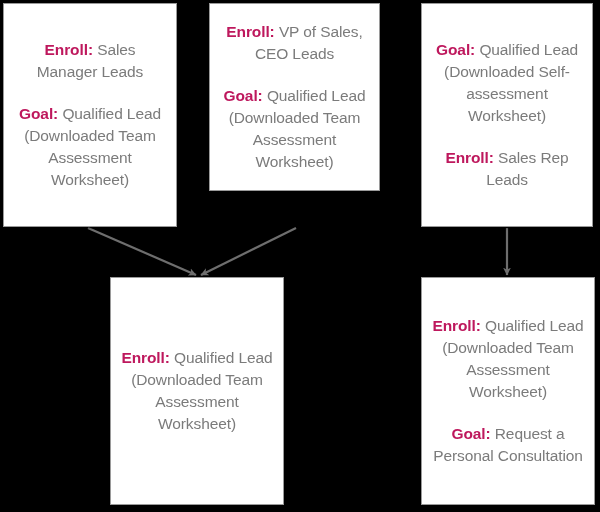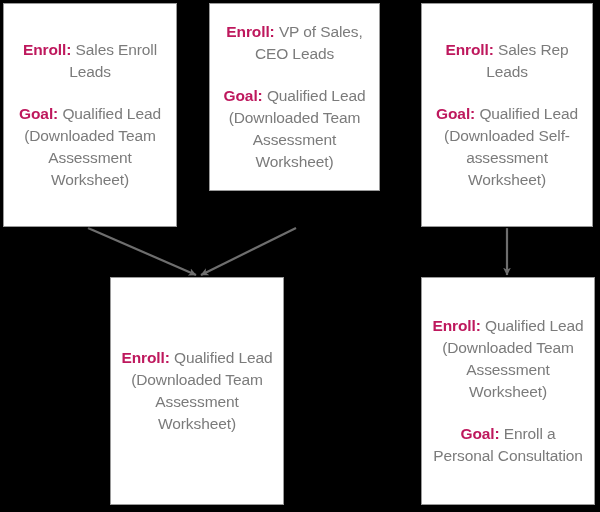--- a/index.html
+++ b/index.html
@@ -62,61 +62,61 @@
       </marker>
     </defs>
     <line x1="88" y1="228" x2="196" y2="275" stroke="#6e6e6e" stroke-width="2.2" marker-end="url(#ah)"></line>
     <line x1="296" y1="228" x2="201" y2="275" stroke="#6e6e6e" stroke-width="2.2" marker-end="url(#ah)"></line>
     <line x1="507" y1="228" x2="507" y2="275" stroke="#6e6e6e" stroke-width="2.2" marker-end="url(#ah)"></line>
   </svg>
 
   <div class="node" style="left:3px; top:3px; width:174px; height:224px;">
     <div class="para">
       <span class="lbl">Enroll: </span>
-      <span>Sales Enroll Leads</span>
+      <span>Sales Manager Leads</span>
     </div>
     <div class="para">
       <span class="lbl">Goal: </span>
       <span>Qualified Lead (Downloaded Team Assessment Worksheet)</span>
     </div>
   </div>
 
   <div class="node" style="left:209px; top:3px; width:171px; height:188px;">
     <div class="para">
       <span class="lbl">Enroll: </span>
       <span>VP of Sales, CEO Leads</span>
     </div>
     <div class="para">
       <span class="lbl">Goal: </span>
       <span>Qualified Lead (Downloaded Team Assessment Worksheet)</span>
     </div>
   </div>
 
   <div class="node" style="left:421px; top:3px; width:172px; height:224px;">
     <div class="para">
+      <span class="lbl">Goal: </span>
+      <span>Qualified Lead (Downloaded Self-assessment Worksheet)</span>
+    </div>
+    <div class="para">
       <span class="lbl">Enroll: </span>
       <span>Sales Rep Leads</span>
-    </div>
-    <div class="para">
-      <span class="lbl">Goal: </span>
-      <span>Qualified Lead (Downloaded Self-assessment Worksheet)</span>
     </div>
   </div>
 
   <div class="node" style="left:110px; top:277px; width:174px; height:228px;">
     <div class="para">
       <span class="lbl">Enroll: </span>
       <span>Qualified Lead (Downloaded Team Assessment Worksheet)</span>
     </div>
   </div>
 
   <div class="node" style="left:421px; top:277px; width:174px; height:228px;">
     <div class="para">
       <span class="lbl">Enroll: </span>
       <span>Qualified Lead (Downloaded Team Assessment Worksheet)</span>
     </div>
     <div class="para">
       <span class="lbl">Goal: </span>
-      <span>Enroll a Personal Consultation</span>
+      <span>Request a Personal Consultation</span>
     </div>
   </div>
 
 </div>
 
 </body></html>

